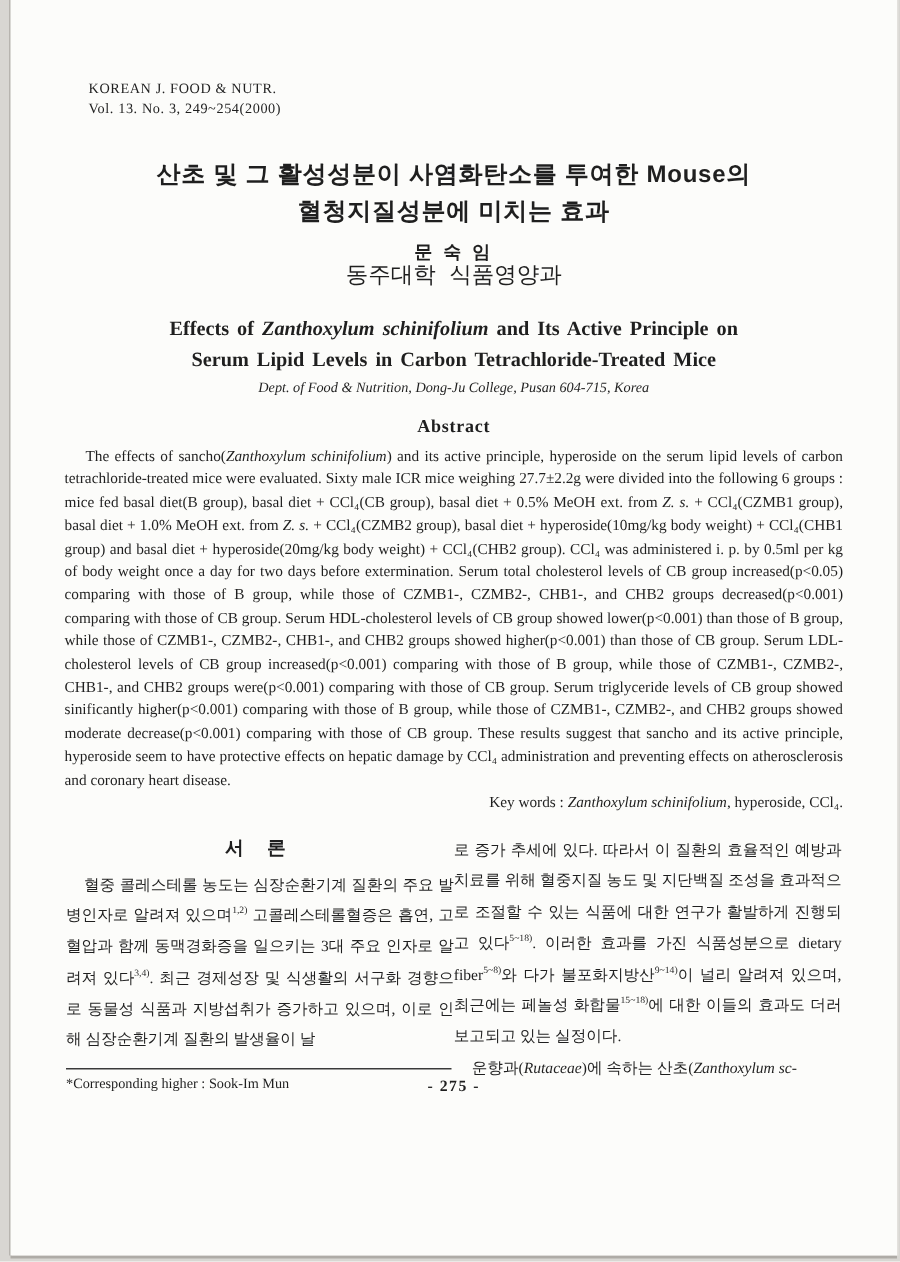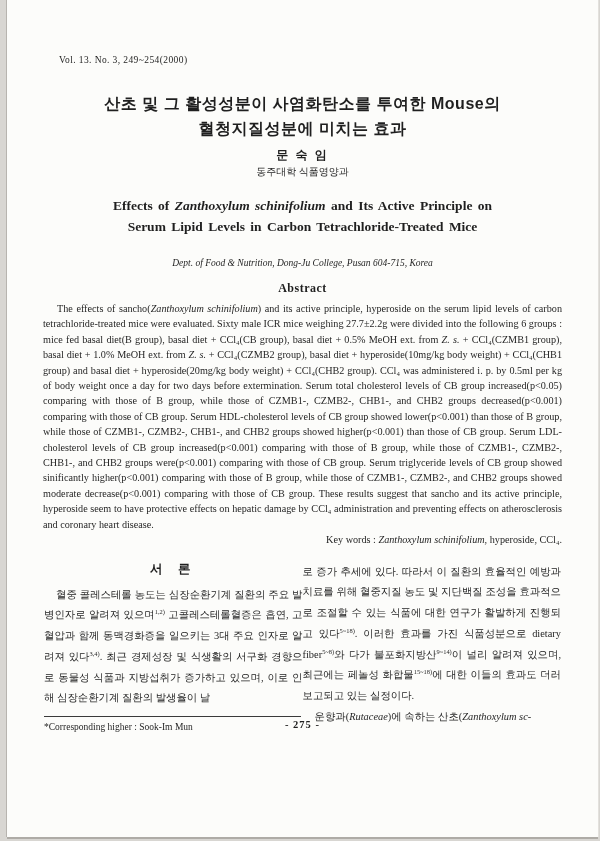--- a/index.html
+++ b/index.html
@@ -24,29 +24,29 @@
     font-family:"Liberation Sans", sans-serif;
     font-weight:bold; font-size:16px; line-height:25px; letter-spacing:0.5px;
   }
   .author-ko {
     margin-top:7px; text-align:center;
     font-family:"Liberation Sans", sans-serif;
     font-weight:bold; font-size:12px; line-height:15px; letter-spacing:2px;
   }
   .affil-ko {
     margin-top:2px; text-align:center;
-    font-family:Liberation Serif, serif;
-    font-size:10px; line-height:14px;
+    font-family:Liberation Mono, monospace;
+    font-size:15px; line-height:14px;
   }
   .title-en {
     margin-top:16px; text-align:center;
     font-weight:bold; font-size:13.5px; line-height:21px; word-spacing:2px;
   }
   .author-en { margin-top:6px; text-align:center; font-weight:bold; font-size:12px; line-height:15px; }
-  .affil-en  { margin-top:20px; text-align:center; font-style:italic; font-size:9.5px; line-height:13px; }
+  .affil-en  { margin-top:3px; text-align:center; font-style:italic; font-size:9.5px; line-height:13px; }
   .abstract-h { margin-top:10px; text-align:center; font-weight:bold; font-size:12px; line-height:16px; letter-spacing:0.5px; }
   .abstract {
     margin:5px 36px 0 36px;
     font-size:10.2px; line-height:15.4px;
     text-align:justify; text-indent:14px;
   }
   .keywords {
     margin:0 36px;
     font-size:10.2px; line-height:15.4px;
     text-indent:14px;
@@ -70,20 +70,21 @@
     position:absolute; left:0; right:0; top:719;
     top:719px; text-align:center; font-size:10.5px; font-weight:bold; letter-spacing:1px;
   }
 </style>
 </head>
 <body>
 
 <div class="sheet">
 
   <div class="journal-header">
+    <div>KOREAN J. FOOD &amp; NUTR.</div>
     <div>Vol. 13. No. 3, 249~254(2000)</div>
   </div>
 
   <div class="title-ko">
     <div>산초 및 그 활성성분이 사염화탄소를 투여한 Mouse의</div>
     <div>혈청지질성분에 미치는 효과</div>
   </div>
 
   <div class="author-ko">문 숙 임</div>
   <div class="affil-ko">동주대학 식품영양과</div>

